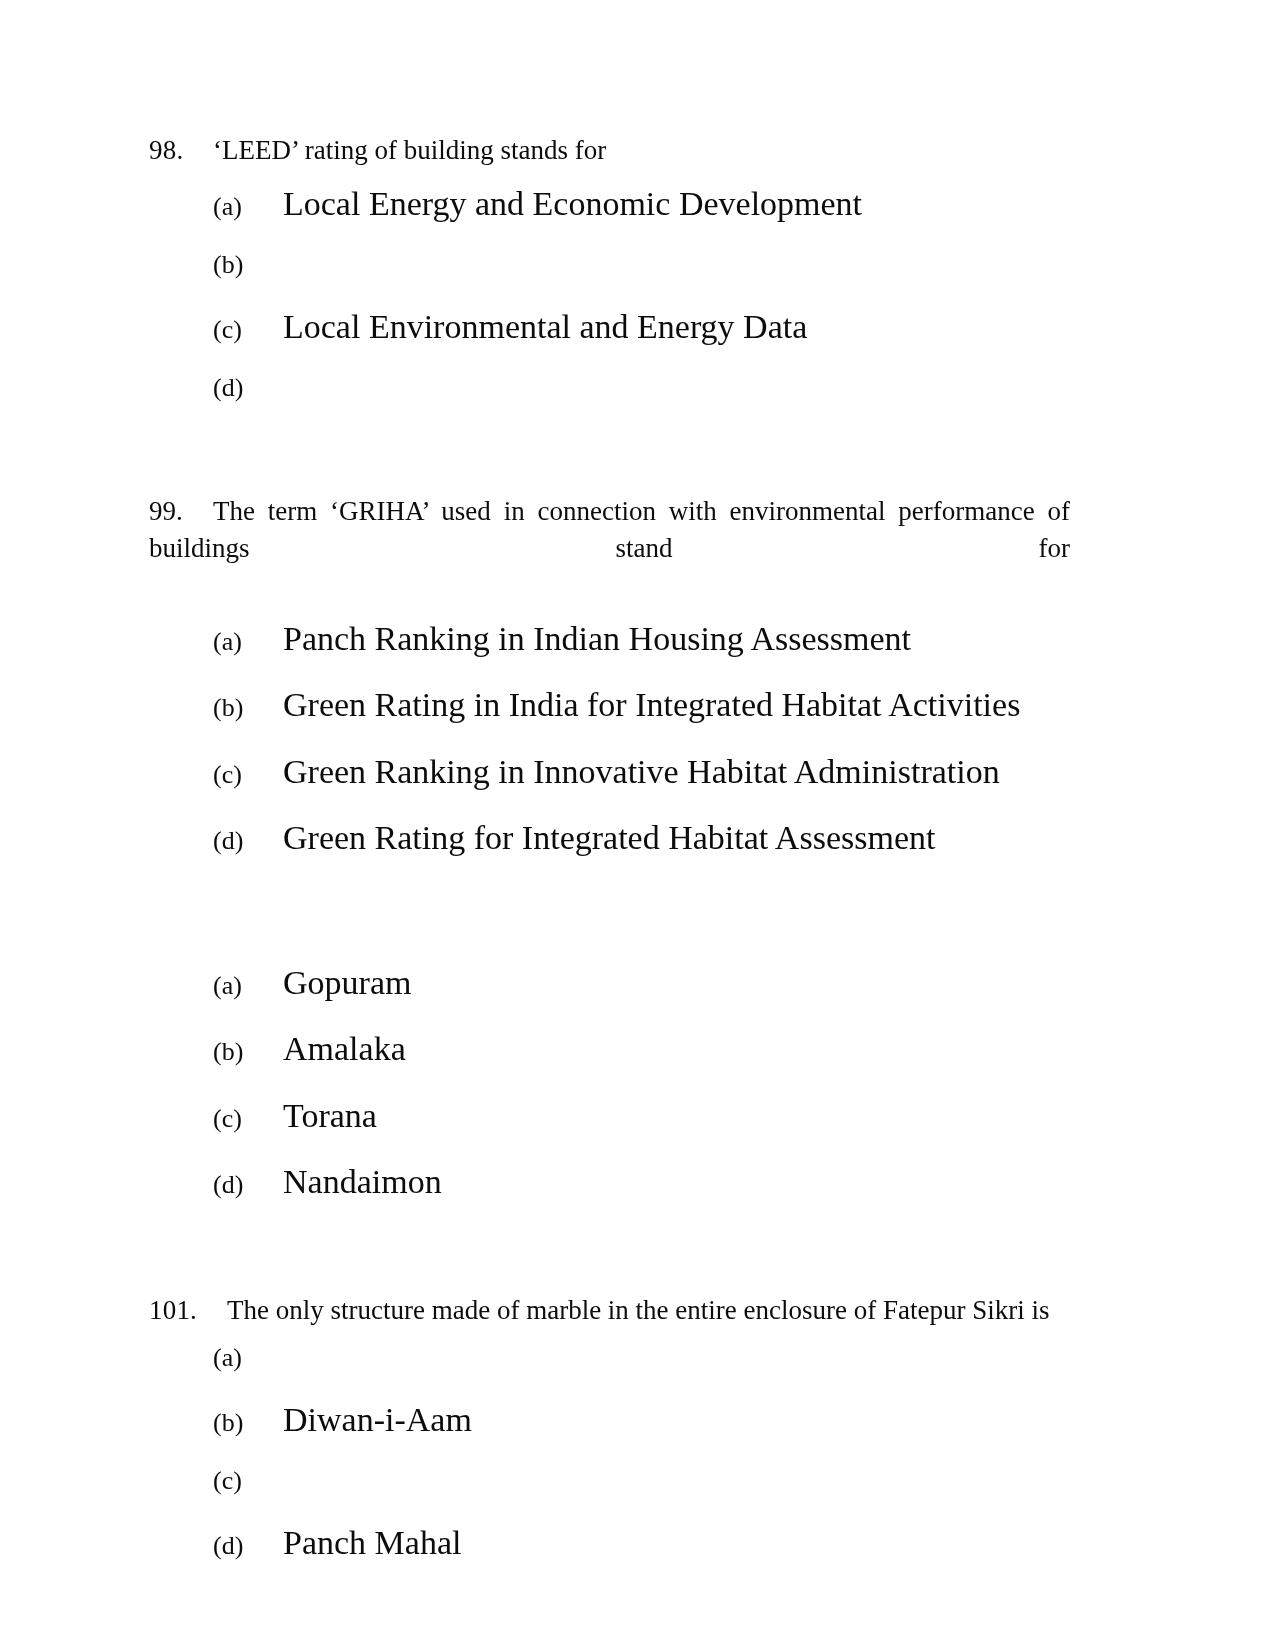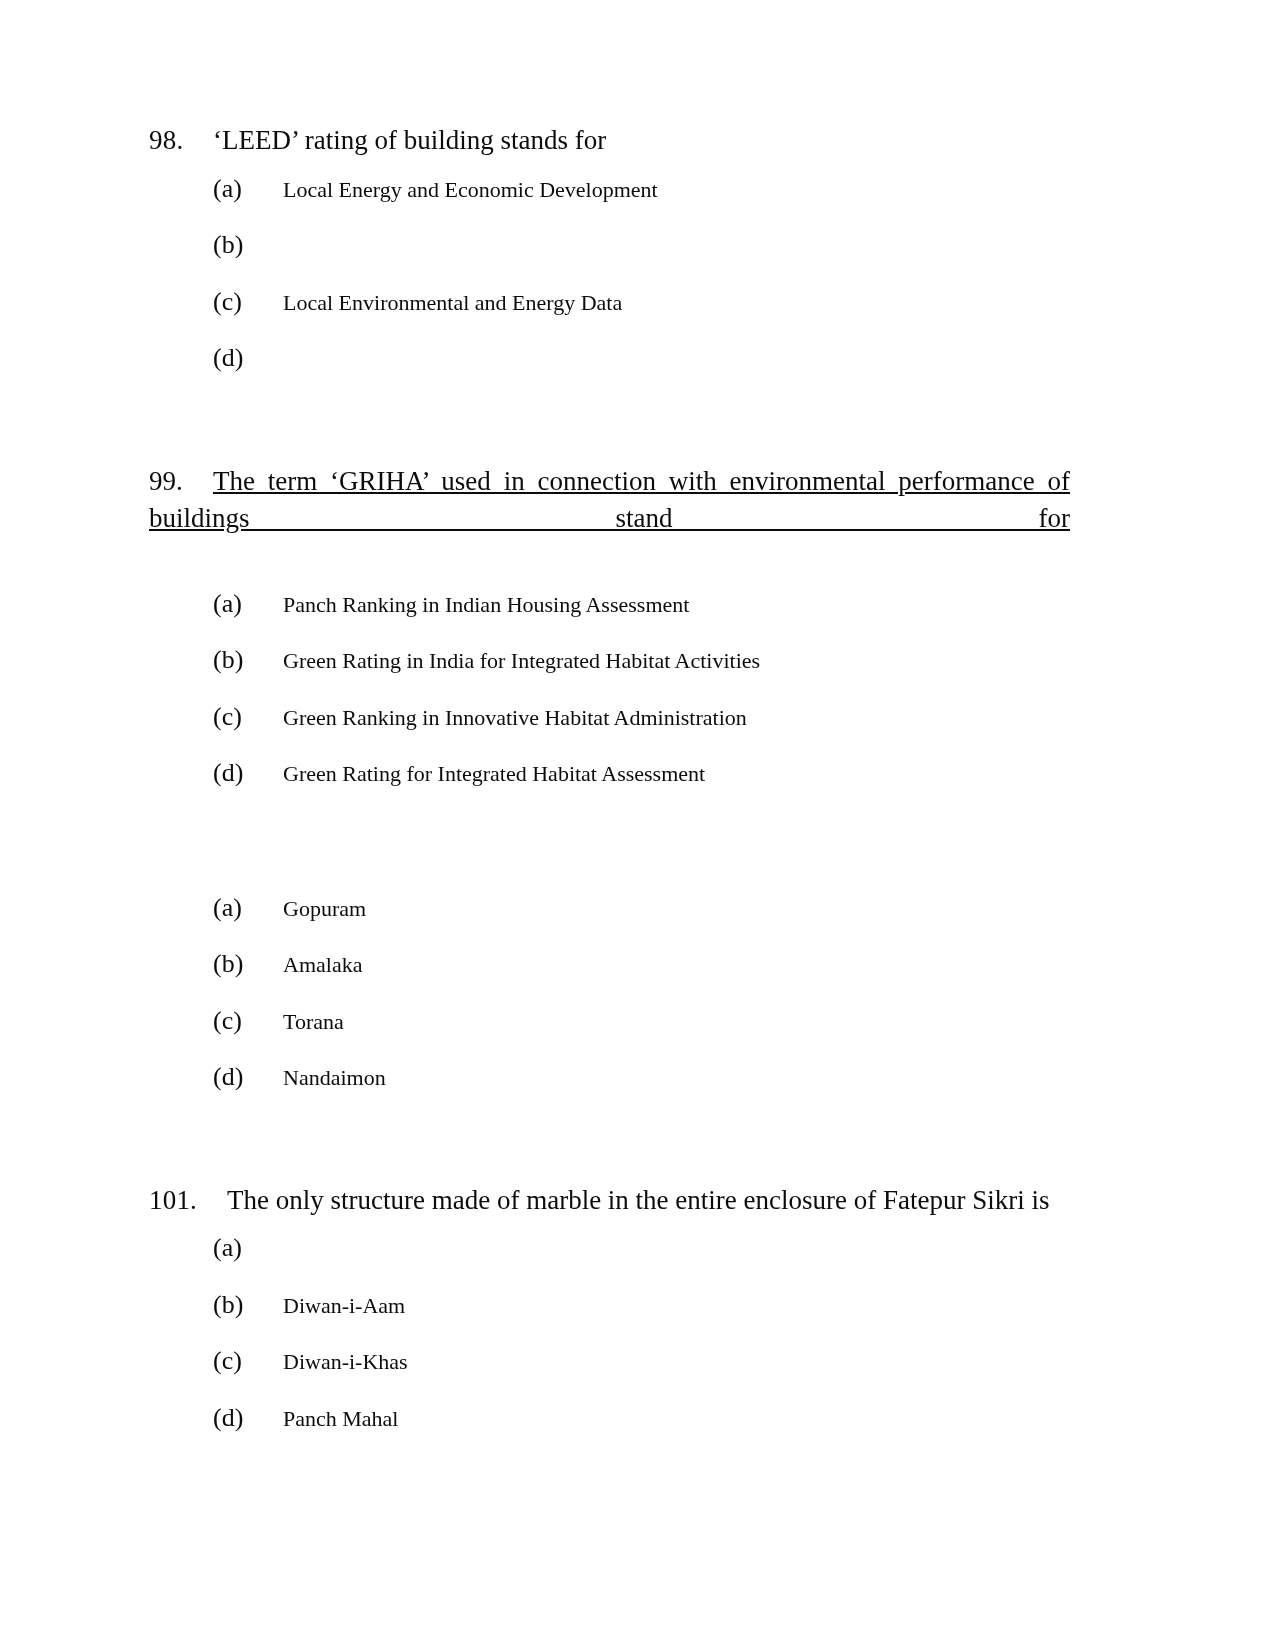--- a/index.html
+++ b/index.html
@@ -20,21 +20,21 @@
     position: relative;
     width: 1275px;
     height: 1651px;
     background: #ffffff;
     box-sizing: border-box;
     padding: 0;
   }
   .content {
     position: absolute;
     left: 149px;
-    top: 122px;
+    top: 132px;
     width: 921px;
   }
 
   
   .question-block {
     margin-bottom: 34px;
   }
 
   .q-line {
     display: block;
@@ -59,21 +59,20 @@
 
   
   .q-stem-justified {
     text-align: justify;
     text-justify: inter-word;
     font-size: 27px;
     line-height: 1.37;
     margin: 0 0 4px 0;
     width: 921px;
     color: #0c0c0c;
-    text-decoration: underline;
   }
   .q-stem-justified .q-num {
     display: inline-block;
     min-width: 64px;
   }
   
   .q-stem-justified::after {
     content: "";
     display: inline-block;
     width: 100%;
@@ -93,21 +92,21 @@
   .option-label {
     flex: 0 0 auto;
     width: 70px;
     margin-left: 64px;
     font-size: 26px;
     line-height: 1.25;
     color: #0c0c0c;
   }
   .option-text {
     flex: 1 1 auto;
-    font-size: 22px;
+    font-size: 34px;
     line-height: 1.25;
     color: #0c0c0c;
     white-space: nowrap;
   }
   .spacer-md { height: 54px; }
 </style>
 </head>
 <body>
 
 <div class="page">
@@ -193,21 +192,20 @@
       <ul class="options">
         <li class="option-row">
           <span class="option-label">(a)</span>
         </li>
         <li class="option-row">
           <span class="option-label">(b)</span>
           <span class="option-text">Diwan-i-Aam</span>
         </li>
         <li class="option-row">
           <span class="option-label">(c)</span>
-          <span class="option-text">Diwan-i-Khas</span>
         </li>
         <li class="option-row">
           <span class="option-label">(d)</span>
           <span class="option-text">Panch Mahal</span>
         </li>
       </ul>
     </div>
 
   </div>
 </div>

